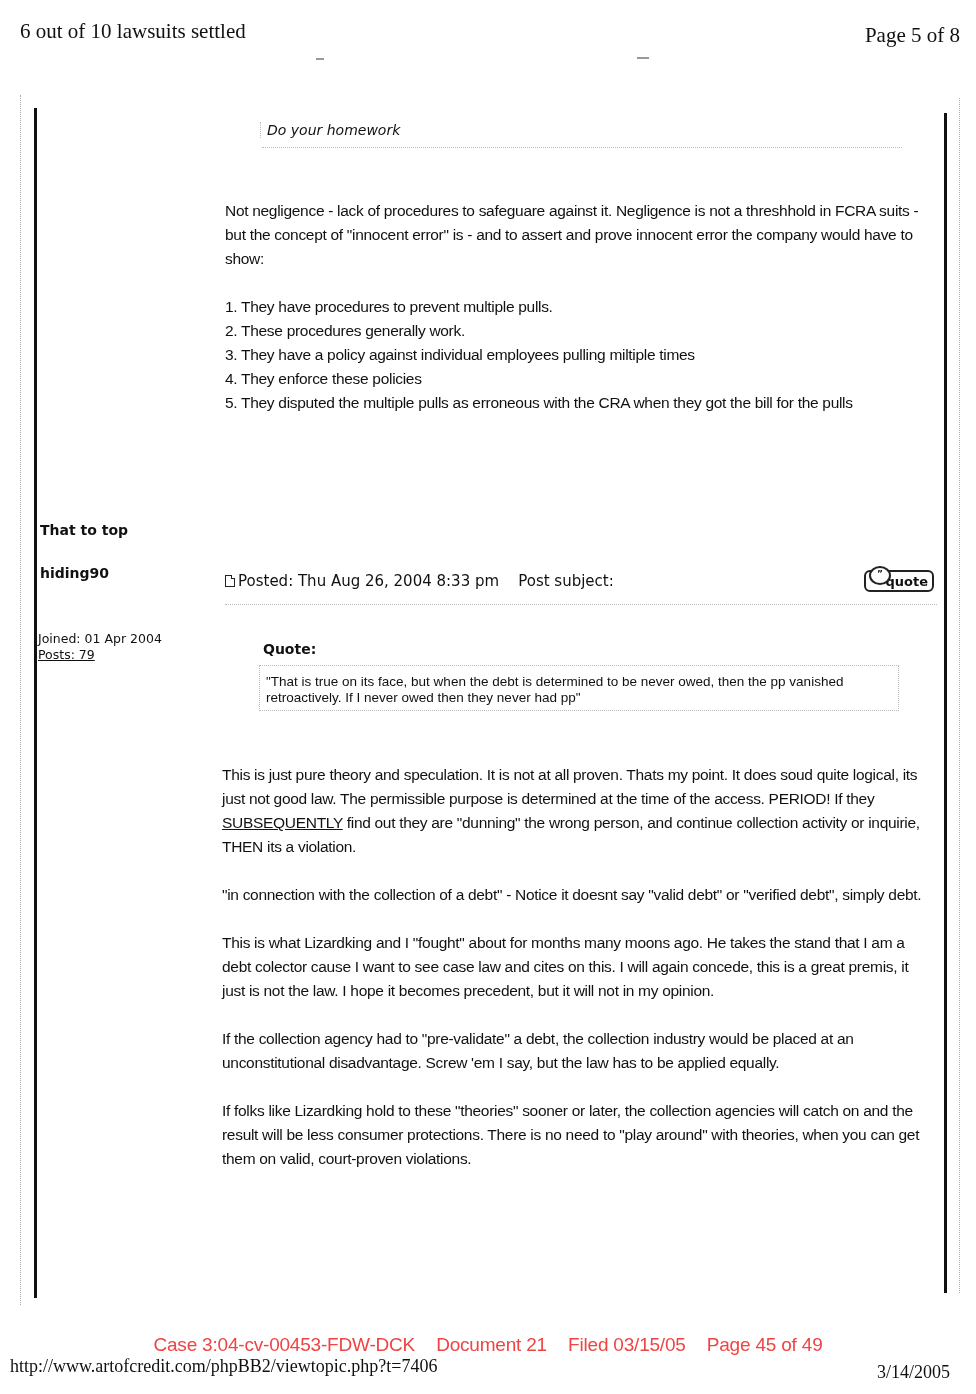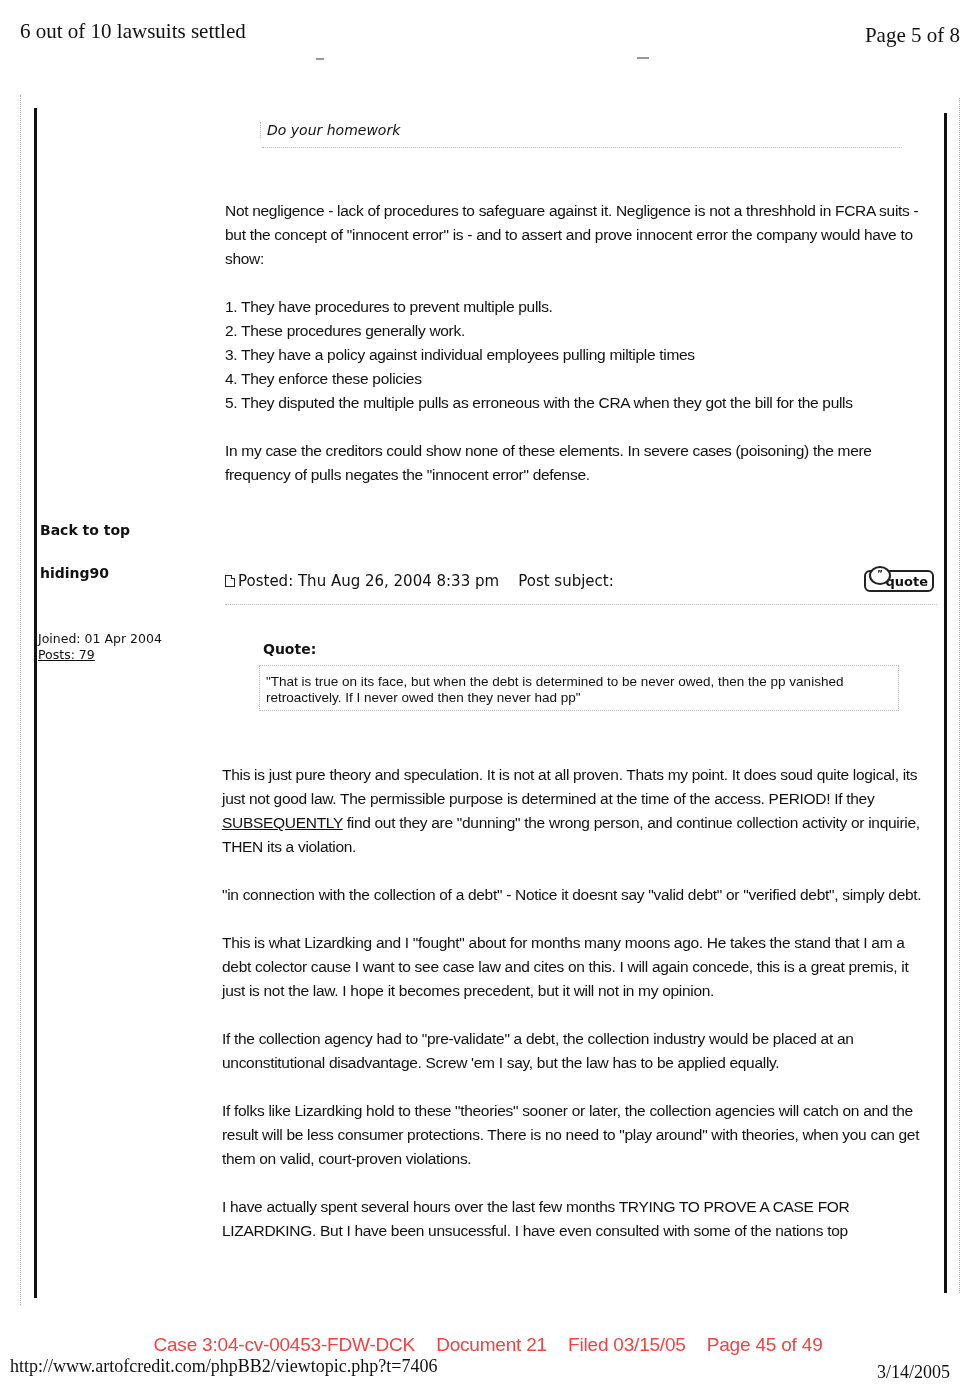--- a/index.html
+++ b/index.html
@@ -62,24 +62,23 @@
 
 <div class="body-text narrow" style="left:225px;top:199px;width:712px;">
   <p>Not negligence - lack of procedures to safeguare against it. Negligence is not a threshhold in FCRA suits - but the concept of "innocent error" is - and to assert and prove innocent error the company would have to show:</p>
   <p style="height:24px;"></p>
   <p>1. They have procedures to prevent multiple pulls.</p>
   <p>2. These procedures generally work.</p>
   <p>3. They have a policy against individual employees pulling miltiple times</p>
   <p>4. They enforce these policies</p>
   <p style="width:690px;">5. They disputed the multiple pulls as erroneous with the CRA when they got the bill for the pulls</p>
   <p style="height:24px;"></p>
-  <p>In my case the creditors could show none of these elements. In severe cases (poisoning) the mere frequency of pulls negates the "innocent error" defense.</p>
 </div>
 
-<div class="sidebar-bold sans" style="top:522px;">Back to top</div>
+<div class="sidebar-bold sans" style="top:522px;">That to top</div>
 
 <div class="sidebar-bold sans" style="top:565px;">hiding90</div>
 
 <div class="post-header sans"><span class="doc-icon"></span><span>Posted: Thu Aug 26, 2004 8:33 pm</span>    <span>Post subject:</span></div>
 
 <div class="quote-btn sans">
   <span class="quote-bubble">”</span>
   <span>quote</span>
 </div>
 
@@ -97,21 +96,20 @@
   <p><span>This is just pure theory and speculation. It is not at all proven. Thats my point. It does soud quite logical, its just not good law. The permissible purpose is determined at the time of the access. PERIOD! If they </span><u class="emph">SUBSEQUENTLY</u><span> find out they are "dunning" the wrong person, and continue collection activity or inquirie, THEN its a violation.</span></p>
   <p style="height:24px;"></p>
   <p>"in connection with the collection of a debt" - Notice it doesnt say "valid debt" or "verified debt", simply debt.</p>
   <p style="height:24px;"></p>
   <p>This is what Lizardking and I "fought" about for months many moons ago. He takes the stand that I am a debt colector cause I want to see case law and cites on this. I will again concede, this is a great premis, it just is not the law. I hope it becomes precedent, but it will not in my opinion.</p>
   <p style="height:24px;"></p>
   <p>If the collection agency had to "pre-validate" a debt, the collection industry would be placed at an unconstitutional disadvantage. Screw 'em I say, but the law has to be applied equally.</p>
   <p style="height:24px;"></p>
   <p>If folks like Lizardking hold to these "theories" sooner or later, the collection agencies will catch on and the result will be less consumer protections. There is no need to "play around" with theories, when you can get them on valid, court-proven violations.</p>
   <p style="height:24px;"></p>
-  <p>I have actually spent several hours over the last few months TRYING TO PROVE A CASE FOR LIZARDKING. But I have been unsucessful. I have even consulted with some of the nations top</p>
 </div>
 
 <div class="footer-stamp narrow">
   <span>Case 3:04-cv-00453-FDW-DCK</span>
   <span>Document 21</span>
   <span>Filed 03/15/05</span>
   <span>Page 45 of 49</span>
 </div>
 <div class="footer-url serif">http://www.artofcredit.com/phpBB2/viewtopic.php?t=7406</div>
 <div class="footer-date serif">3/14/2005</div>

